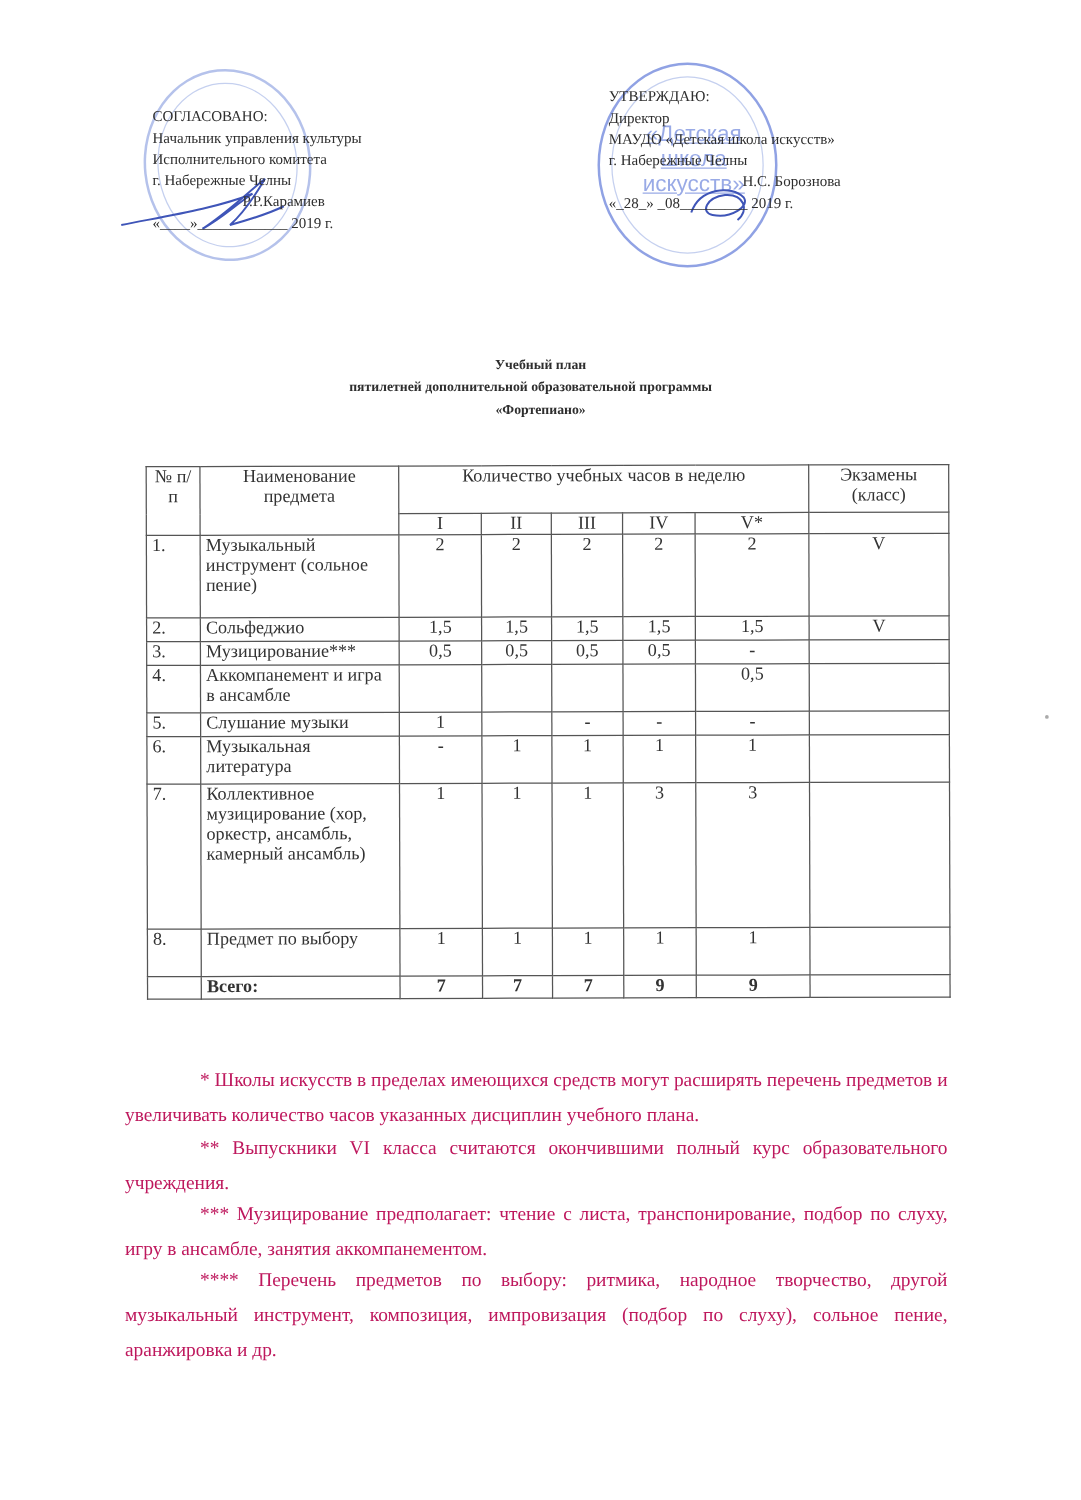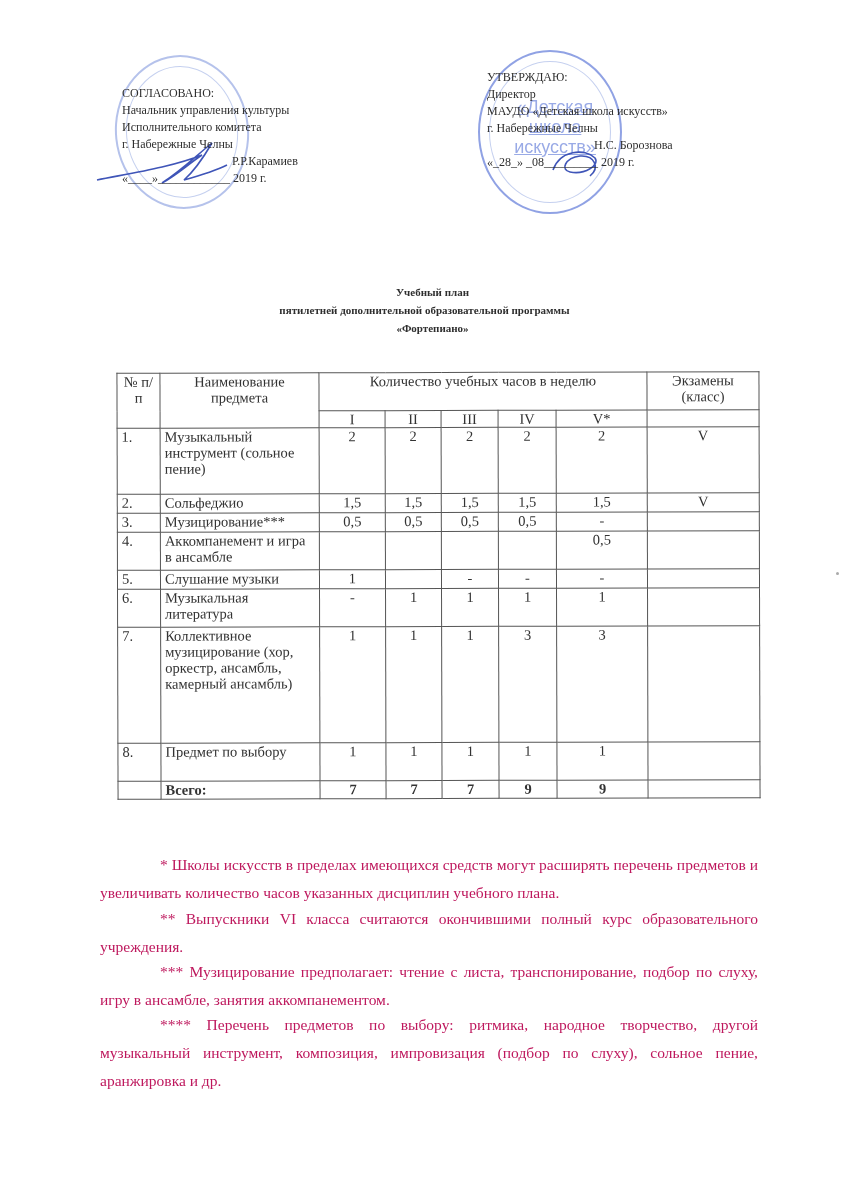--- a/index.html
+++ b/index.html
@@ -58,21 +58,21 @@
 </svg>
 <svg class="signature" style="left:545px;top:140px;" width="70" height="50">
   <path d="M8 30 C15 10, 40 8, 50 18 C55 25, 40 35, 25 32 C15 30, 20 18, 35 16 C50 15, 55 28, 45 36" fill="none" stroke="#3f55b8" stroke-width="1.6"></path>
 </svg>
 
 <div class="approval" id="agreed">
   <div class="ln">СОГЛАСОВАНО:</div>
   <div class="ln">Начальник управления культуры</div>
   <div class="ln">Исполнительного комитета</div>
   <div class="ln">г. Набережные Челны</div>
-  <div class="ln" style="padding-left:110px;">Р.Р.Карамиев</div>
+  <div class="ln" style="padding-left:72px;">Р.Р.Карамиев</div>
   <div class="ln">«____»____________ 2019 г.</div>
 </div>
 
 <div class="approval" id="approved">
   <div class="ln">УТВЕРЖДАЮ:</div>
   <div class="ln">Директор</div>
   <div class="ln">МАУДО «Детская школа искусств»</div>
   <div class="ln">г. Набережные Челны</div>
   <div class="ln" style="padding-left:107px;">Н.С. Борознова</div>
   <div class="ln">«_28_» _08_________ 2019 г.</div>

